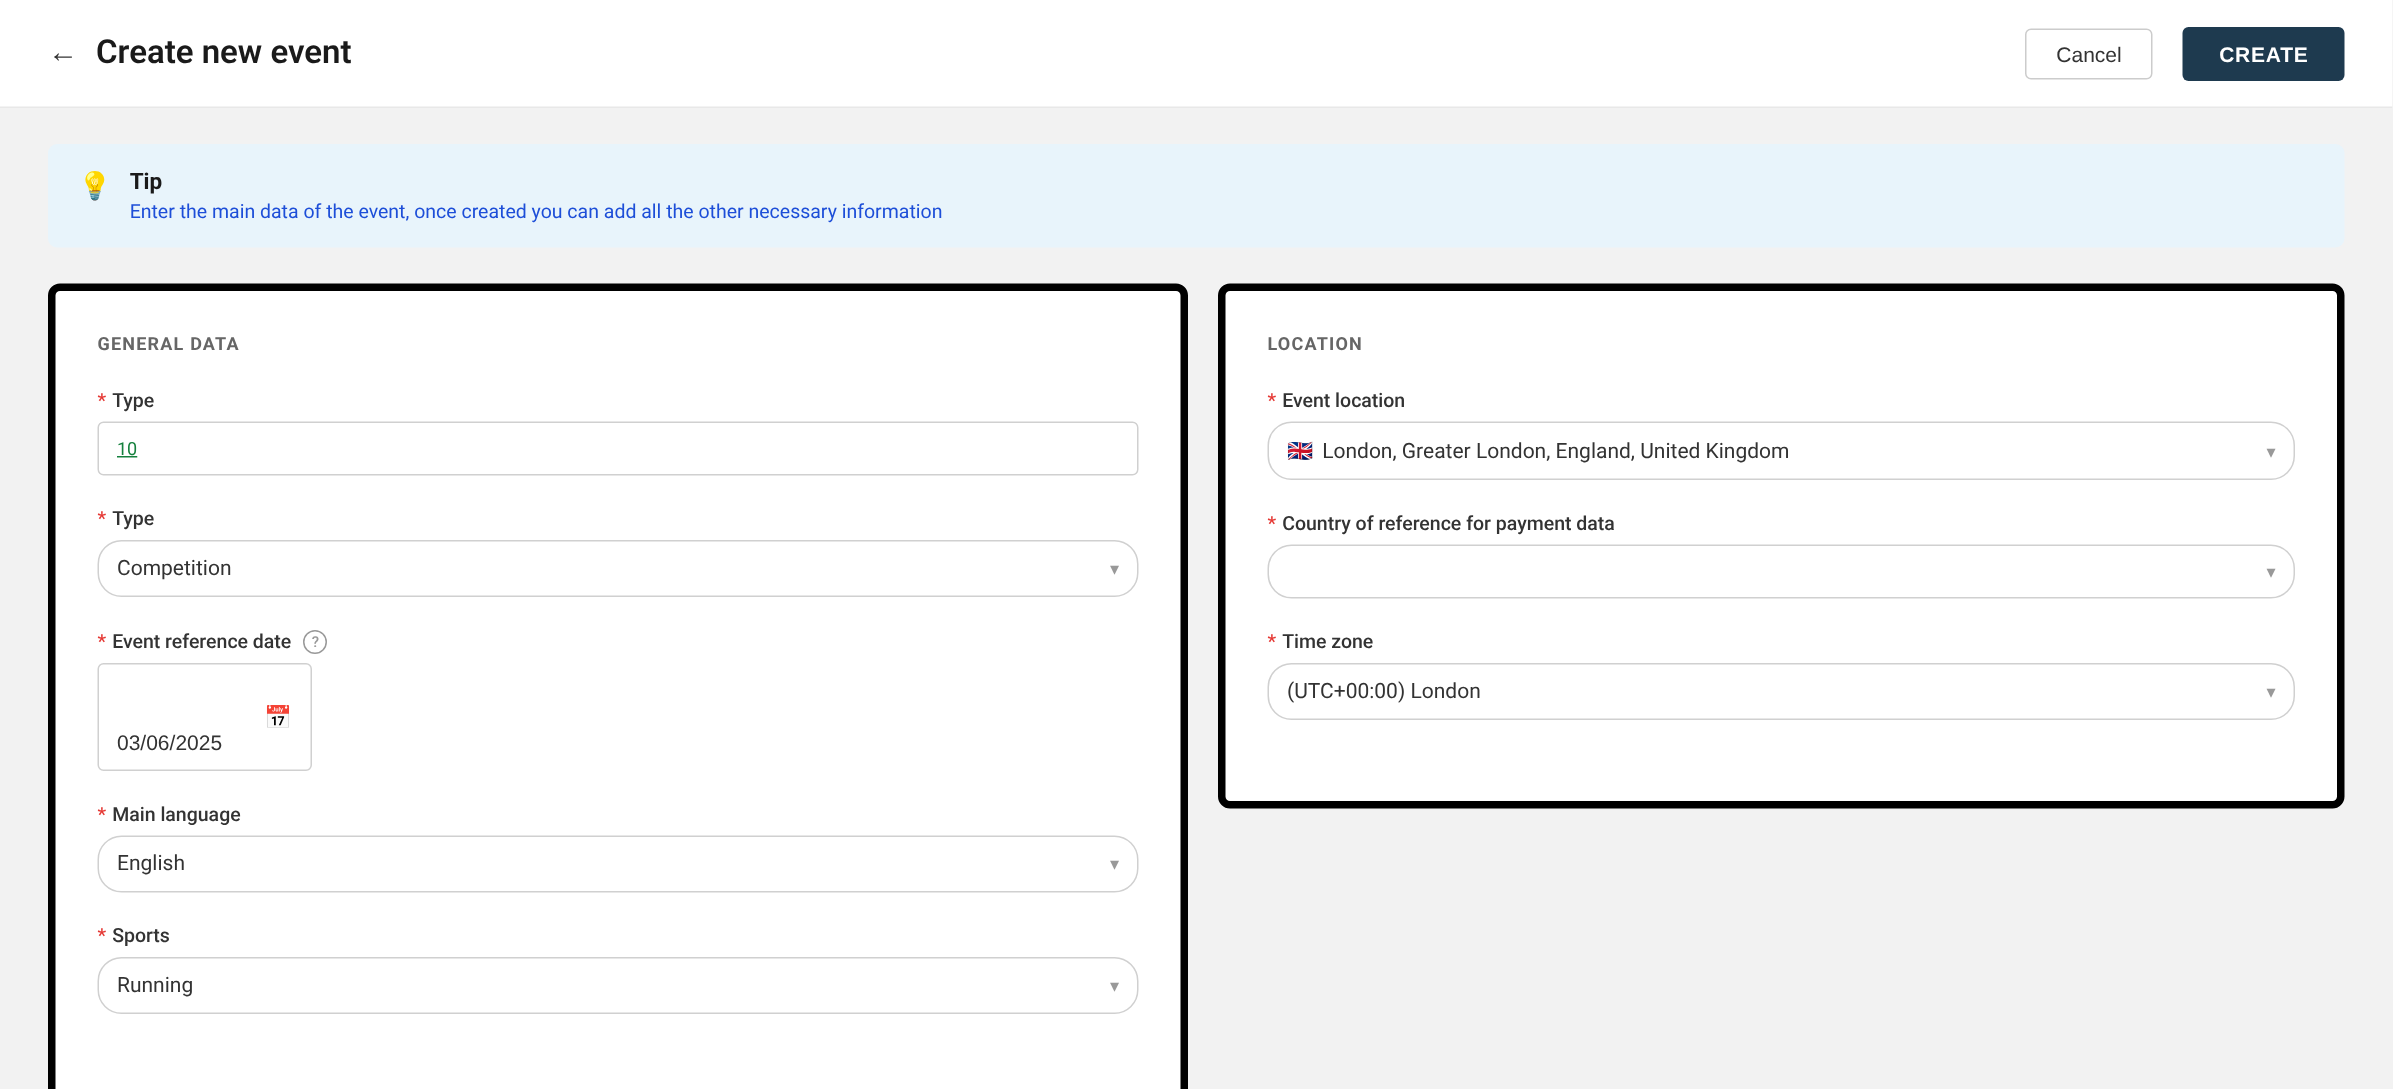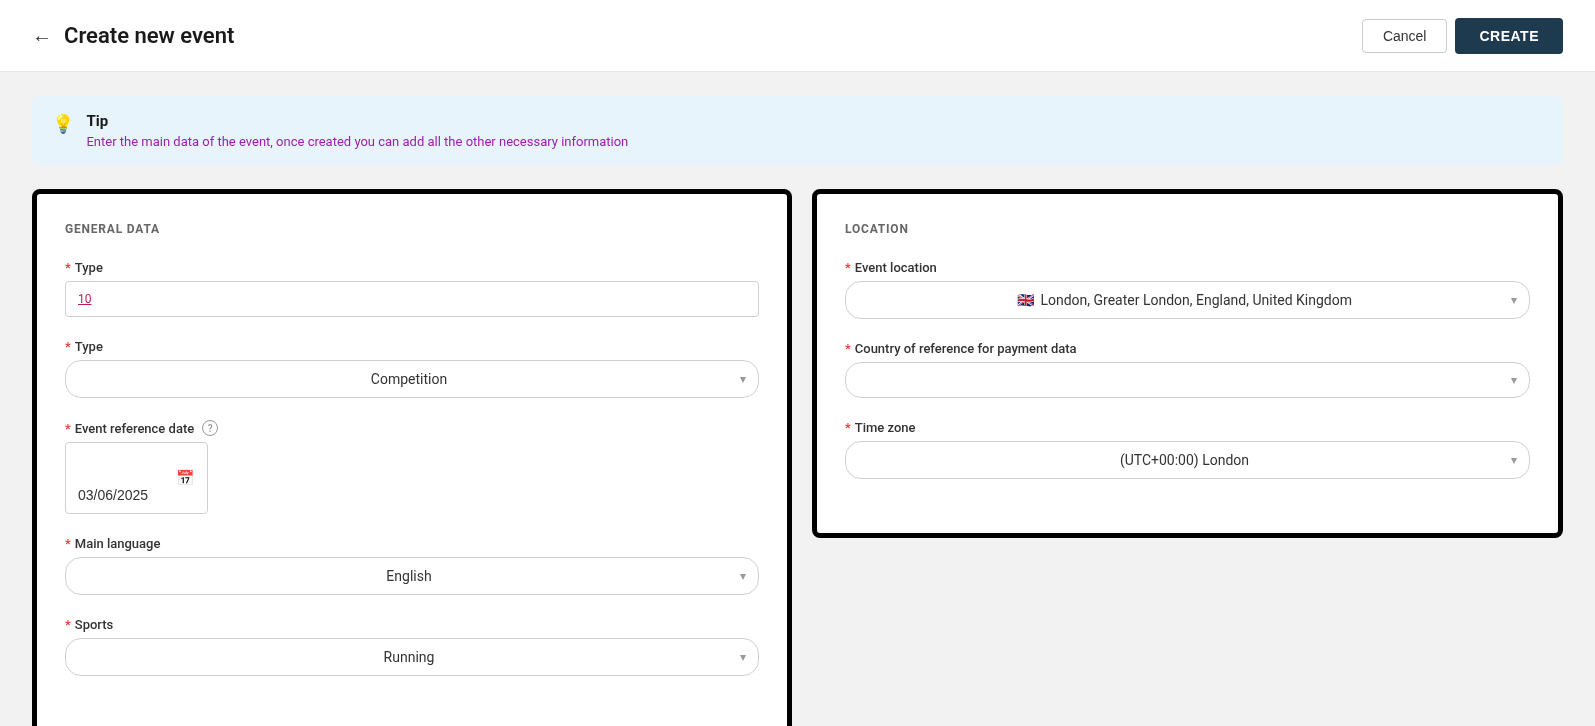--- a/index.html
+++ b/index.html
@@ -35,21 +35,21 @@
       display: flex;
       align-items: center;
     }
     .page-title {
       font-size: 22px;
       font-weight: 600;
       color: #1a1a1a;
     }
     .header-actions {
       display: flex;
-      gap: 8px;
+      gap: 20px;
       align-items: center;
     }
     .btn-cancel {
       background: #fff;
       border: 1px solid #ccc;
       border-radius: 4px;
       padding: 8px 20px;
       cursor: pointer;
       font-size: 14px;
       color: #333;
@@ -89,21 +89,21 @@
     }
     .tip-content {}
     .tip-title {
       font-weight: 700;
       font-size: 15px;
       color: #1a1a1a;
       margin-bottom: 4px;
     }
     .tip-text {
       font-size: 13px;
-      color: #a21caf;
+      color: #1d4ed8;
     }
 
     
     .cards-row {
       display: flex;
       gap: 20px;
       align-items: flex-start;
     }
     .card {
       background: #fff;
@@ -171,38 +171,37 @@
     }
     .text-input input {
       border: none;
       outline: none;
       width: 100%;
       font-size: 14px;
       color: #333;
       background: transparent;
     }
     .char-count {
-      color: #be185d;
+      color: #15803d;
       font-size: 12px;
       flex-shrink: 0;
       text-decoration: underline;
     }
     .select-field {
       width: 100%;
       border: 1px solid #d0d0d0;
       border-radius: 16px;
       padding: 10px 12px;
       font-size: 14px;
       color: #333;
       background: #fff;
       display: flex;
       align-items: center;
       justify-content: space-between;
       cursor: pointer;
-      text-align: center;
     }
     .select-value { flex: 1; }
     .chevron-icon {
       color: #999;
       font-size: 12px;
     }
     .date-input-wrapper {
       border: 1px solid #d0d0d0;
       border-radius: 4px;
       padding: 10px 12px;

